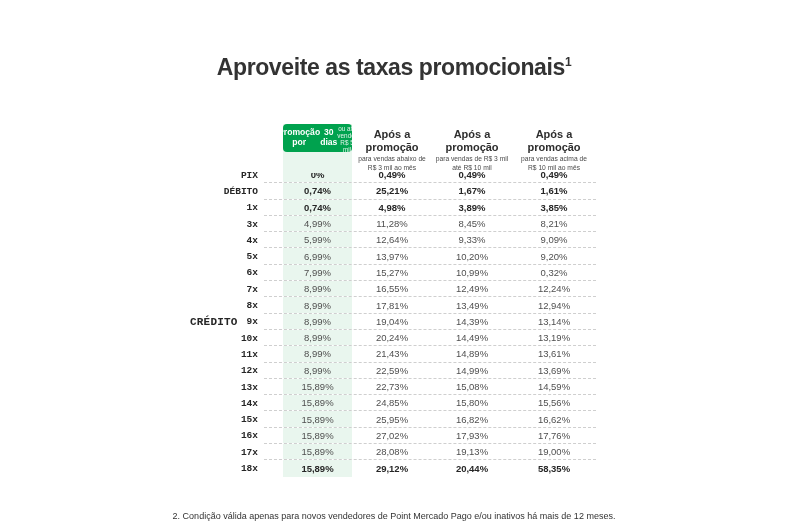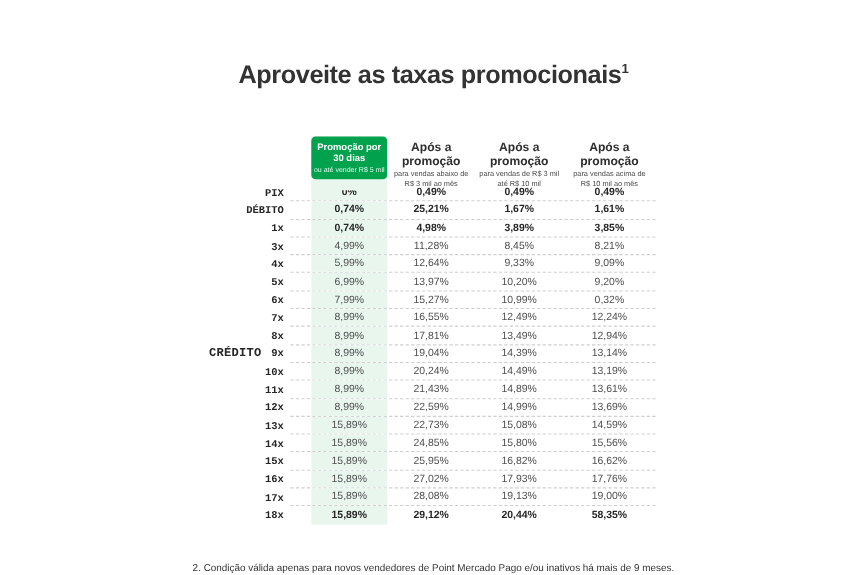--- a/index.html
+++ b/index.html
@@ -21,23 +21,23 @@
   
   .table{position:absolute;left:190px;top:84px;width:406px;}
 
   .header-row{display:flex;height:43px;}
   .label-spacer{width:68px;flex:none;}
   .cells{margin-left:6px;display:grid;grid-template-columns:19px 69px 80px 80px 84px;flex:1;}
   .header-cells{height:43px;}
 
   .promo-cell-header{position:relative;background:#e9f6ee;}
   .promo-box{
-    position:absolute;top:0;left:0;width:69px;height:39px;
+    position:absolute;top:0;left:0;width:69px;height:28px;
     background:#00a24e;border-radius:4px;
-    display:flex;flex-direction:column;justify-content:center;align-items:center;
+    display:flex;justify-content:center;align-items:center;
     color:#fff;text-align:center;
   }
   .promo-box .l1{font-size:8.6px;font-weight:bold;line-height:1.15;}
   .promo-box .l3{font-size:6.4px;color:rgba(255,255,255,0.88);margin-top:2px;line-height:1.1;}
 
   .col-header{padding-top:4px;text-align:center;}
   .col-header .h-title{font-size:11px;font-weight:bold;color:#2e2e2e;line-height:1.2;}
   .col-header .h-sub{font-size:6.7px;color:#4a4a4a;line-height:1.3;margin-top:1px;}
 
   
@@ -330,16 +330,16 @@
             <div class="cell promo">15,89%</div>
             <div class="cell">29,12%</div>
             <div class="cell">20,44%</div>
             <div class="cell">58,35%</div>
           </div>
         </div>
       </div>
   </div>
 
   <div class="footnotes">
-    <p>2. Condição válida apenas para novos vendedores de Point Mercado Pago e/ou inativos há mais de 9 meses.</p>
+    <p>2. Condição válida apenas para novos vendedores de Point Mercado Pago e/ou inativos há mais de 12 meses.</p>
   </div>
 
 </div>
 
 </body></html>

